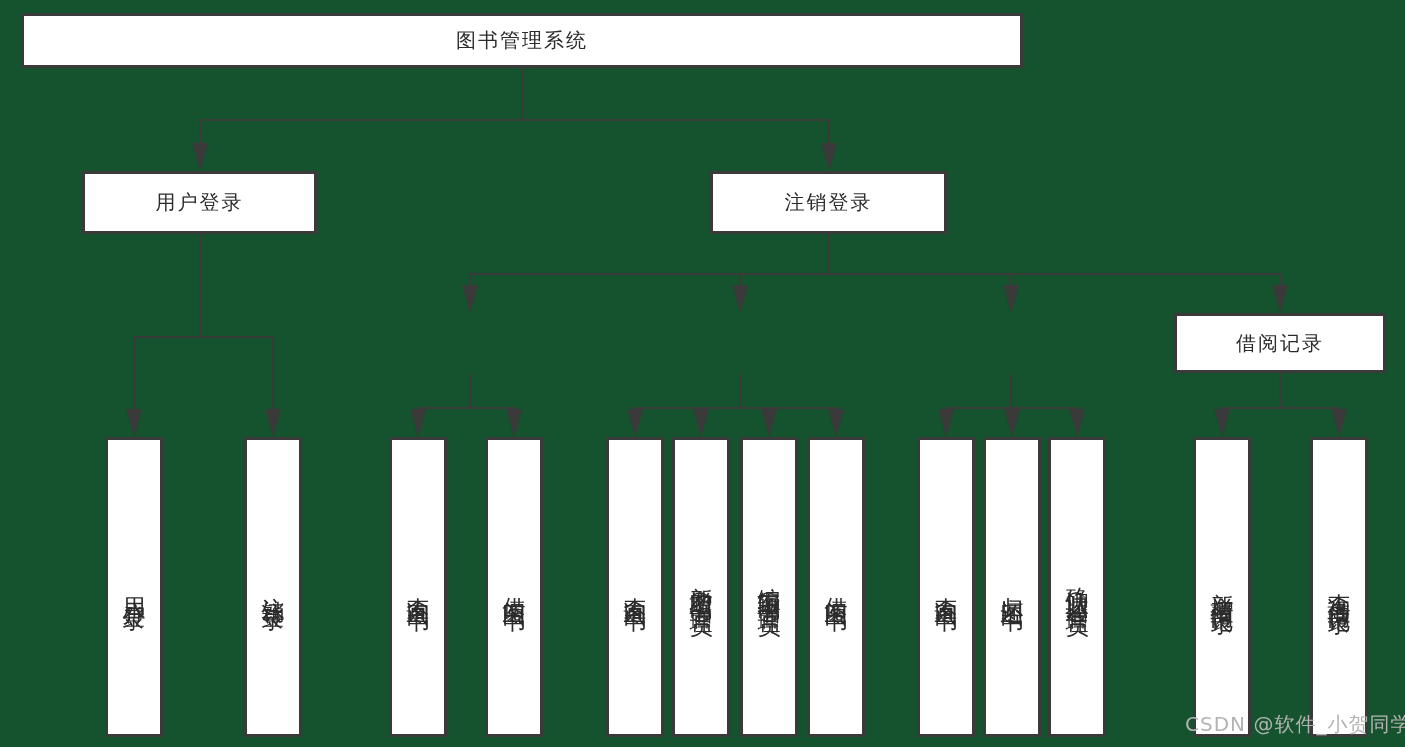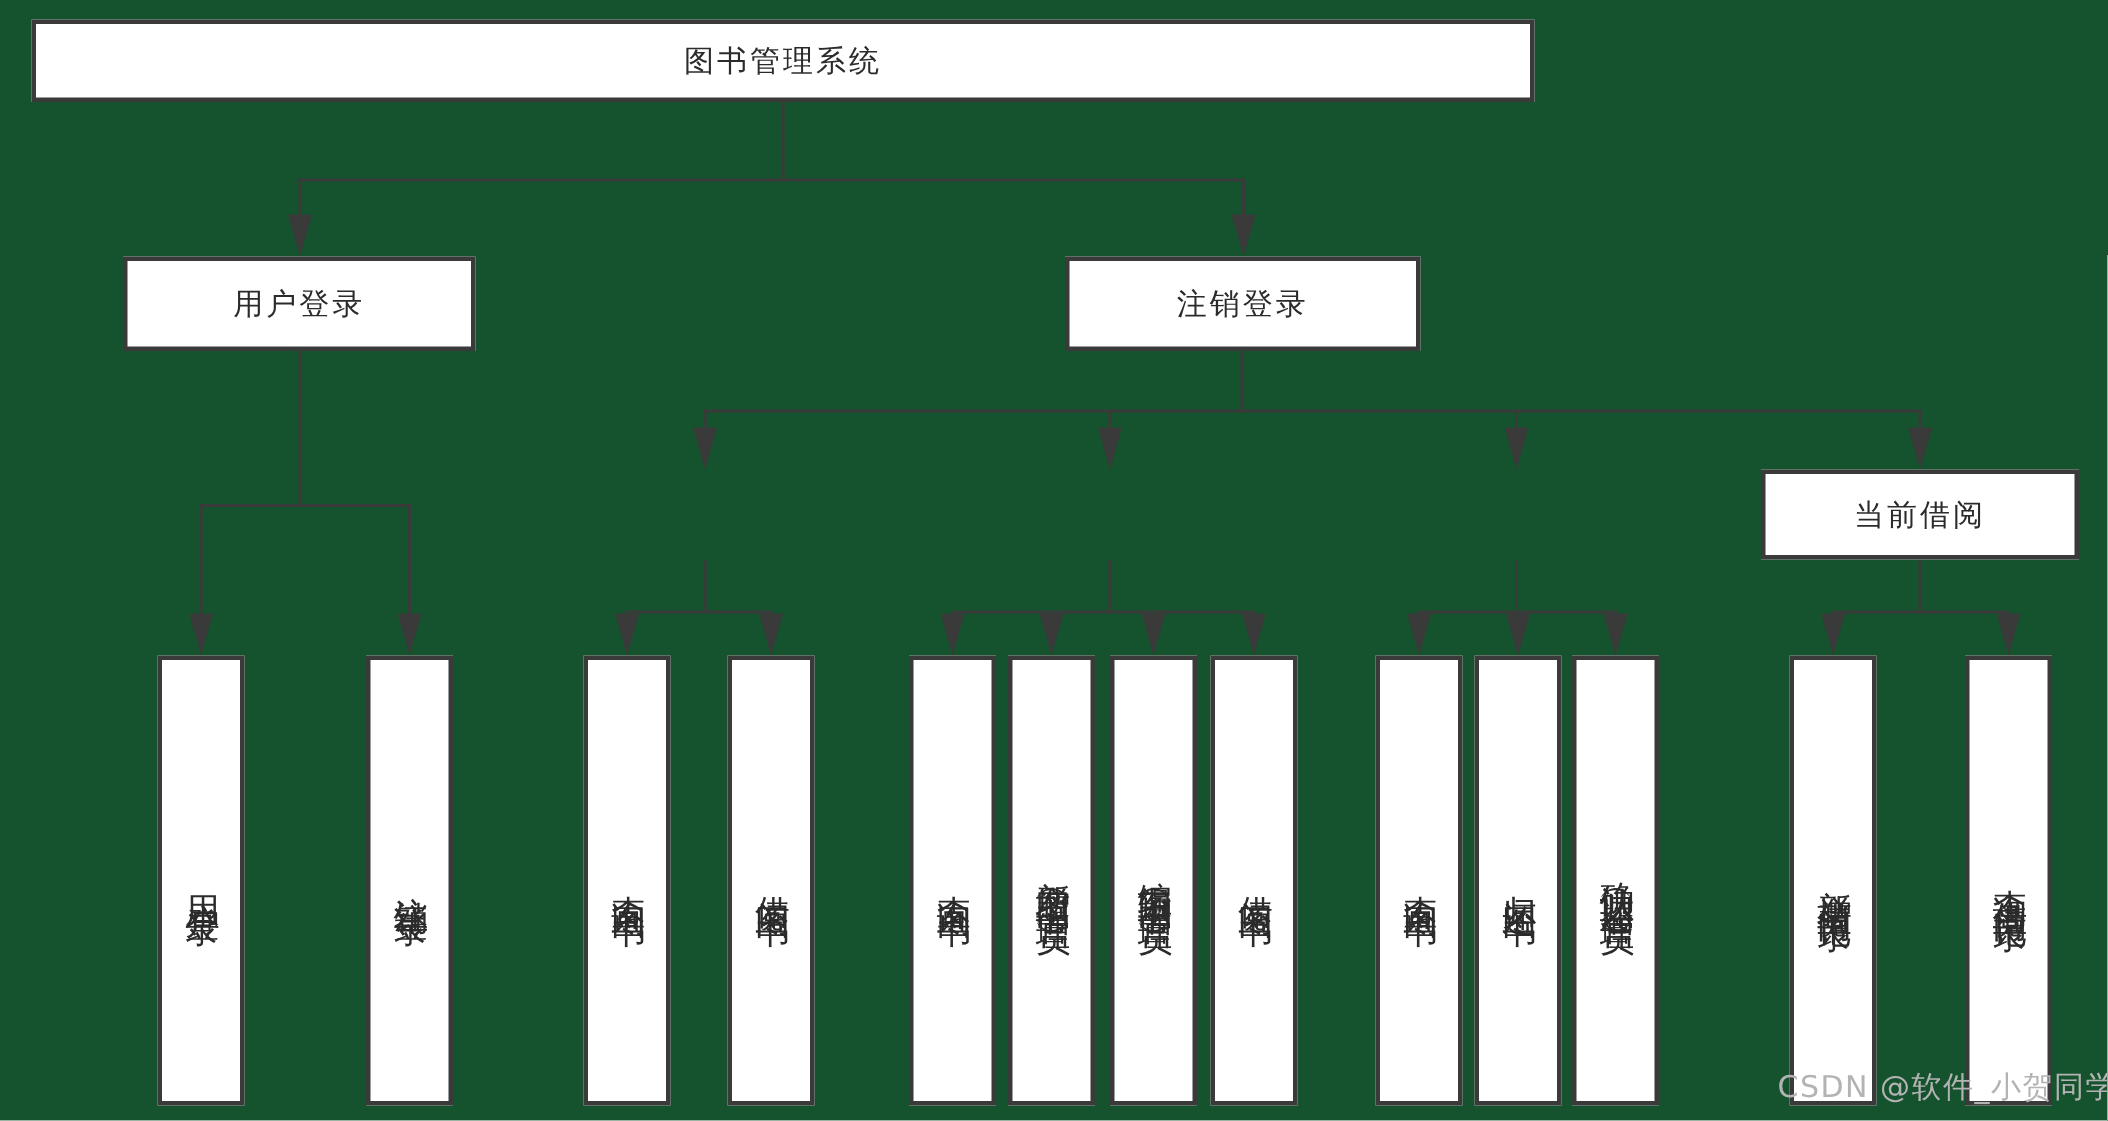--- a/index.html
+++ b/index.html
@@ -103,21 +103,21 @@
   <div class="vl" style="left:1279px;top:373px;height:36px"></div>
   <div class="hl" style="left:1221px;top:407px;width:119px"></div>
   <div class="ar" style="left:1214px;top:409px"></div>
   <div class="ar" style="left:1331px;top:409px"></div>
 
   <div class="node" style="left:21px;top:13px;width:1002px;height:55px">图书管理系统</div>
 
   <div class="node" style="left:82px;top:171px;width:235px;height:63px">用户登录</div>
   <div class="node" style="left:710px;top:171px;width:237px;height:63px">注销登录</div>
 
-  <div class="node" style="left:1174px;top:313px;width:212px;height:60px">当前借阅</div>
+  <div class="node" style="left:1174px;top:313px;width:212px;height:60px">借阅记录</div>
 
   <div class="node vnode" style="left:105px;top:437px;width:58px;height:300px">用户登录</div>
   <div class="node vnode" style="left:244px;top:437px;width:58px;height:300px">注销登录</div>
 
   <div class="node vnode" style="left:389px;top:437px;width:58px;height:300px">查询图书</div>
   <div class="node vnode" style="left:485px;top:437px;width:58px;height:300px">借阅图书</div>
 
   <div class="node vnode" style="left:606px;top:437px;width:58px;height:300px">查询图书</div>
   <div class="node vnode" style="left:672px;top:437px;width:58px;height:300px">新增图书（管理员）</div>
   <div class="node vnode" style="left:740px;top:437px;width:58px;height:300px">编辑图书（管理员）</div>

